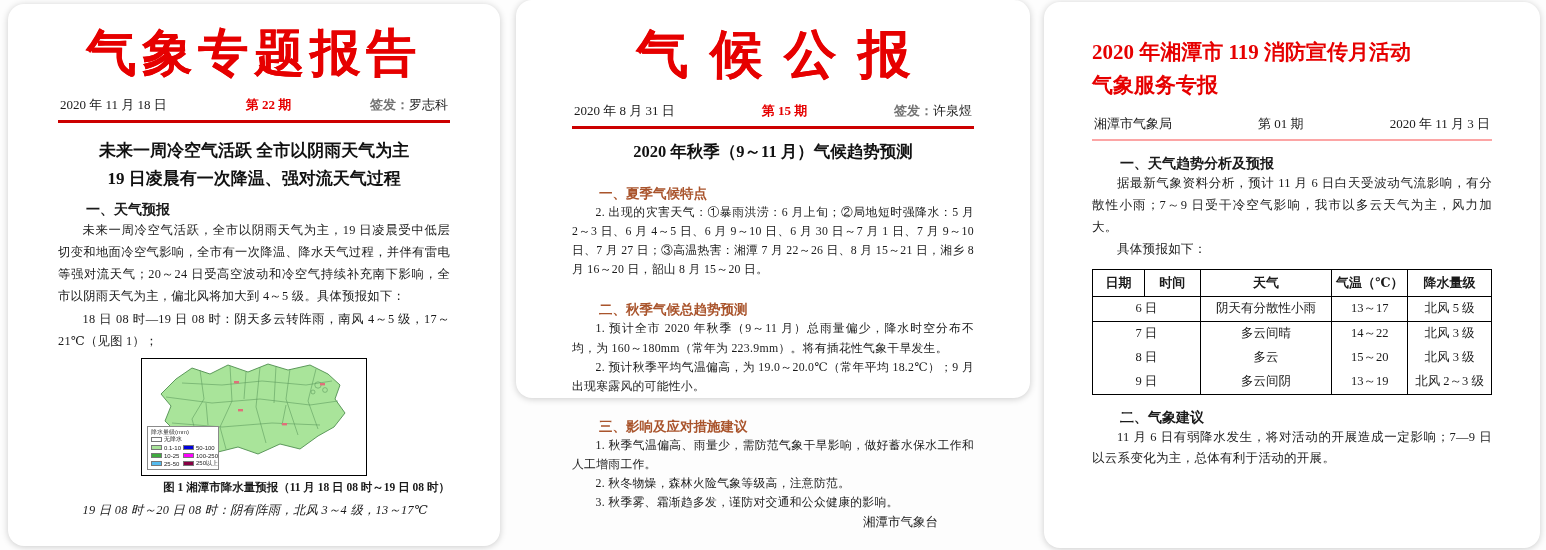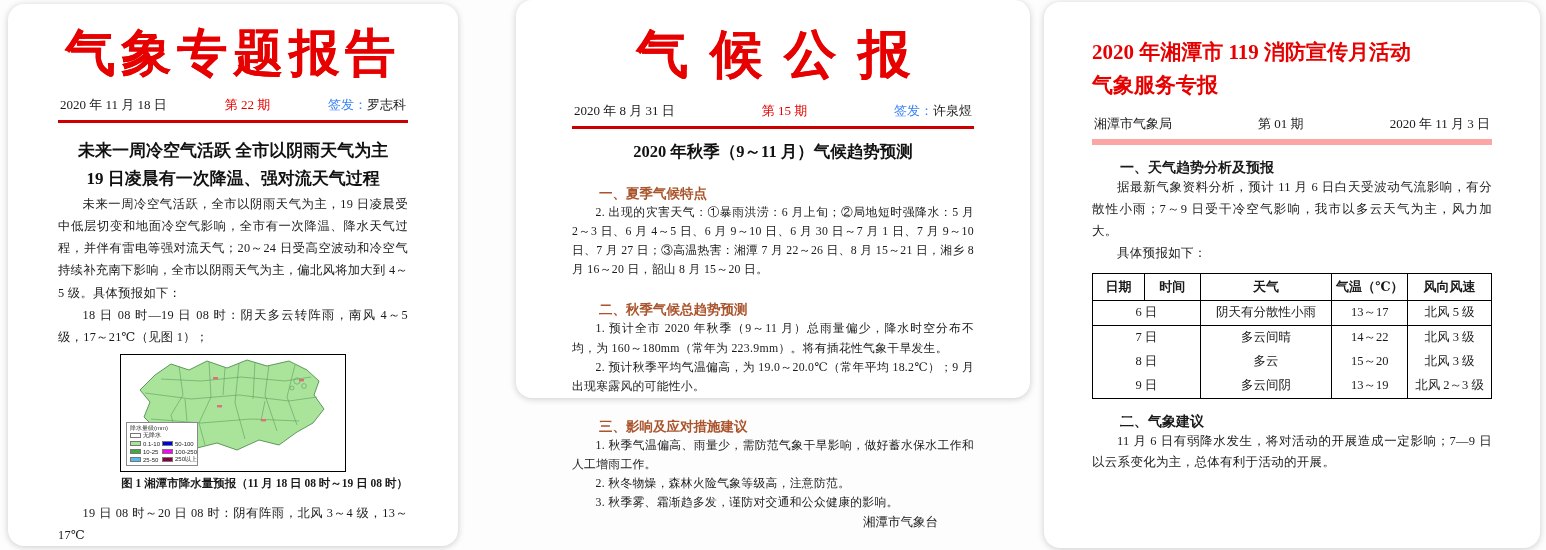--- a/index.html
+++ b/index.html
@@ -7,38 +7,38 @@
   .page {
     position:relative; width:1546px; height:550px; overflow:hidden;
     background:#fdfdfd;
     font-family:"Liberation Serif","DejaVu Serif",serif;
     color:#1a1a1a;
   }
   .card {
     position:absolute; background:#ffffff; border-radius:16px;
     box-shadow:0 1px 7px rgba(0,0,0,0.20);
   }
-  .card1 { left:8px;   top:4px; width:450px; height:542px; padding:14px 50px 0 50px; }
+  .card1 { left:8px;   top:4px; width:492px; height:542px; padding:14px 50px 0 50px; }
   .card2 { left:516px; top:0;   width:514px; height:398px; padding:16px 56px 0 56px; }
   .card3 { left:1044px;top:2px; width:496px; height:546px; padding:34px 48px 0 48px; }
 
   .masthead {
     text-align:center; font-weight:bold; color:#e60000;
     text-shadow:0.5px 0 #e60000;
   }
   .card1 .masthead { font-size:50px; letter-spacing:6px; line-height:1.4; }
   .card2 .masthead { font-size:52px; letter-spacing:22px; line-height:1.5; text-indent:22px;}
 
   .metarow {
     display:flex; justify-content:space-between; align-items:baseline;
     font-size:13px; margin-top:8px; padding:0 2px 6px 2px;
     border-bottom:3px solid #cc0000;
   }
-  .issue-red { color:#e60000; font-weight:normal; }
-  .sign-label { color:#3b82f6; font-weight:normal; }
+  .issue-red { color:#e60000; font-weight:bold; }
+  .sign-label { color:#737373; font-weight:bold; }
   .metarow .right { white-space:nowrap; }
 
   .headline { text-align:center; font-weight:bold; font-size:17px; line-height:1.65; margin-top:14px; color:#111; }
   .doc-title { text-align:center; font-weight:bold; font-size:16.5px; margin-top:12px; color:#111; }
 
   .sec { font-weight:bold; font-size:14px; margin-top:8px; text-indent:2em; }
   .sec-brown { color:#a9542c; }
   .para { font-size:12.3px; line-height:1.8; text-indent:2em; text-align:justify; letter-spacing:0.3px; }
   .card2 .para { font-size:11.8px; line-height:1.62; }
   .card2 .sec { margin-top:22px; font-size:13.5px; }
@@ -52,28 +52,28 @@
     position:absolute; left:5px; bottom:5px; width:72px;
     background:#ffffff; border:1px solid #8a8a8a; padding:2px 2px 1px 3px;
     font-family:"Liberation Sans","DejaVu Sans",sans-serif;
   }
   .map-legend .lg-title { font-size:6px; color:#333; line-height:1.2; }
   .lg-grid { display:grid; grid-template-columns:1fr 1fr; column-gap:2px; }
   .lg-item { display:flex; align-items:center; height:8px; }
   .lg-sw { width:11px; height:5px; border:0.5px solid #777; margin-right:2px; flex:none; }
   .lg-item span.lbl { font-size:6px; color:#222; white-space:nowrap; }
   .fig-caption { text-align:right; font-weight:bold; font-size:11.5px; margin-top:4px; }
-  .after-fig { margin-top:11px; }
+  .after-fig { margin-top:4px;font-style:italic; }
 
   .signature { text-align:right; font-size:12.5px; padding-right:36px; margin-top:2px; }
 
   .card3 .masthead3 {
     color:#e60000; font-weight:bold; font-size:21px; line-height:1.55;
   }
-  .card3 .metarow { border-bottom:6px solid #fca5a5; margin-top:14px; font-size:13px; }
+  .card3 .metarow { border-bottom:2px solid #fca5a5; margin-top:14px; font-size:13px; }
   .card3 .sec { margin-top:14px; }
   .card3 .para { font-size:12.5px; line-height:1.75; }
 
   table.forecast {
     width:100%; border-collapse:collapse; margin-top:8px;
     font-size:12.5px; text-align:center; border:1.5px solid #000;
   }
   table.forecast th {
     border:1px solid #000; font-weight:bold; padding:4px 2px; font-size:13px;
   }
@@ -90,20 +90,21 @@
     <div class="masthead">气象专题报告</div>
     <div class="metarow">
       <span>2020 年 11 月 18 日</span>
       <span class="issue-red">第 22 期</span>
       <span class="right"><span class="sign-label">签发：</span><span>罗志科</span></span>
     </div>
     <div class="headline">
       <div>未来一周冷空气活跃  全市以阴雨天气为主</div>
       <div>19 日凌晨有一次降温、强对流天气过程</div>
     </div>
+    <div class="sec">一、天气预报</div>
     <div class="para">未来一周冷空气活跃，全市以阴雨天气为主，19 日凌晨受中低层切变和地面冷空气影响，全市有一次降温、降水天气过程，并伴有雷电等强对流天气；20～24 日受高空波动和冷空气持续补充南下影响，全市以阴雨天气为主，偏北风将加大到 4～5 级。具体预报如下：</div>
     <div class="para">18 日 08 时—19 日 08 时：阴天多云转阵雨，南风 4～5 级，17～21℃（见图 1）；</div>
 
     <div class="figure-box">
       <svg viewBox="0 0 224 116">
         <rect x="0" y="0" width="224" height="116" fill="#ffffff"></rect>
         <path d="M34,20 L50,9 L68,15 L86,6 L106,13 L126,5 L146,11 L168,6 L186,15 L198,26 L193,40 L203,54 L192,68 L176,77 L158,90 L138,85 L116,95 L96,88 L76,93 L60,83 L46,88 L34,73 L23,62 L29,47 L19,35 Z" fill="#a9e49a" stroke="#4f8f4f" stroke-width="0.9"></path>
         <g fill="none" stroke="#58965a" stroke-width="0.55">
           <path d="M58,11 L62,40 L50,60 L56,82"></path>
           <path d="M88,7 L90,42 L78,68 L84,90"></path>
@@ -210,21 +211,21 @@
           <col style="width:33%">
           <col style="width:19%">
           <col style="width:21%">
         </colgroup>
       <thead>
         <tr>
           <th>日期</th>
           <th>时间</th>
           <th>天气</th>
           <th>气温（℃）</th>
-          <th>风向风速</th>
+          <th>降水量级</th>
         </tr>
       </thead>
       <tbody>
         <tr class="rule">
           <td colspan="2">6 日</td>
           <td>阴天有分散性小雨</td>
           <td>13～17</td>
           <td>北风 5 级</td>
         </tr>
         <tr>

